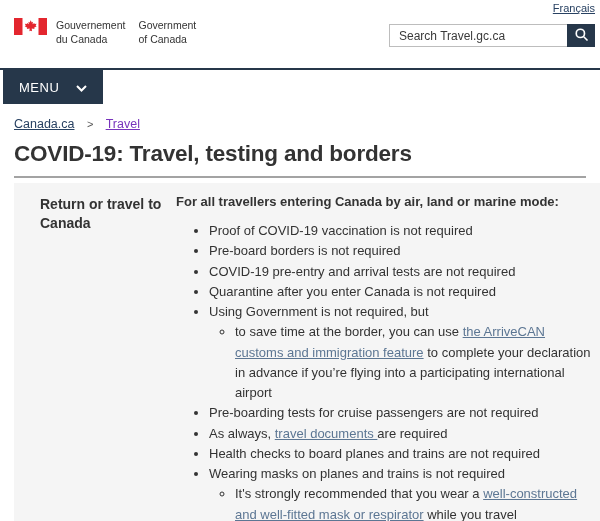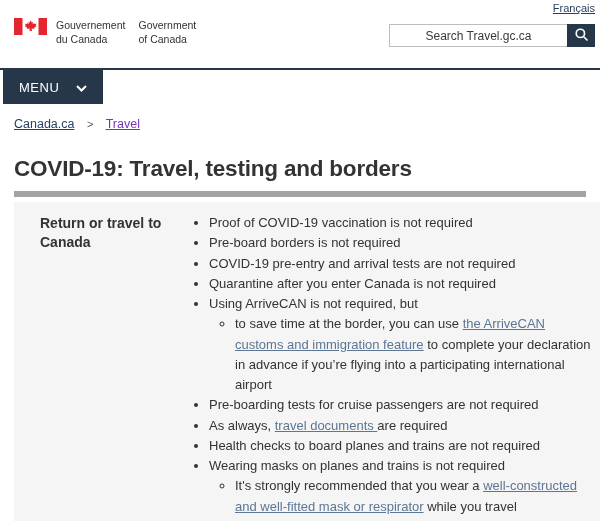--- a/index.html
+++ b/index.html
@@ -15,21 +15,21 @@
   .site-header { position: relative; height: 68px; background: #fff; }
   .lang-link {
     position: absolute; top: 2px; right: 5px;
     font-size: 11px; color: #284162; text-decoration: underline; cursor: pointer;
   }
   .fip { position: absolute; left: 14px; top: 18px; display: flex; align-items: flex-start; gap: 9px; cursor: pointer; }
   .sig { display: flex; gap: 13px; font-size: 10.5px; line-height: 1.3; color: #333; padding-top: 1px; }
   .search-area { position: absolute; top: 24px; right: 5px; display: flex; }
   .search-input {
     width: 178px; height: 23px; border: 1px solid #bdbdbd; border-right: none;
-    padding: 0 9px; font-size: 12px; color: #8b5cf6; font-family: inherit; outline: none; text-align: center;
+    padding: 0 9px; font-size: 12px; color: #8b5cf6; font-family: inherit; outline: none;
   }
   .search-input::placeholder { color: #3a3a3a; opacity: 1; }
   .search-btn {
     width: 28px; height: 23px; background: #26374A; border: 1px solid #26374A;
     display: flex; align-items: center; justify-content: center; cursor: pointer; padding: 0;
   }
 
   
   .menu-bar { border-top: 2px solid #26374A; }
   .menu-btn {
@@ -40,23 +40,23 @@
 
   
   .breadcrumb { margin: 13px 0 0 14px; font-size: 12.5px; color: #555; }
   .crumb { text-decoration: underline; cursor: pointer; }
   .crumb-home { color: #284162; }
   .crumb-sep { margin: 0 9px; font-size: 11px; color: #555; display: inline-block; }
   .crumb-visited { color: #7834BC; }
 
   
   .page-title {
-    margin: 25px 14px 0 14px; padding-bottom: 9px;
+    margin: 10px 14px 0 14px; padding-bottom: 9px;
     font-size: 22.5px; font-weight: 700; letter-spacing: -0.2px; color: #333;
-    border-bottom: 6px solid #a3a3a3;
+    border-bottom: 2px solid #a3a3a3;
   }
 
   
   .content-panel {
     margin-left: 14px; margin-top: 5px; height: 400px;
     background: #F5F5F5; display: flex; overflow: hidden;
   }
   .sidebar { width: 162px; padding: 12px 10px 0 26px; flex: none; }
   .sidebar-item { font-weight: 700; font-size: 14px; line-height: 1.35; color: #333; cursor: pointer; }
   .main { flex: 1; padding: 11px 8px 0 0; }
@@ -128,41 +128,42 @@
 
   <h1 class="page-title">COVID-19: Travel, testing and borders</h1>
 
   <div class="content-panel">
 
     <aside class="sidebar">
       <div class="sidebar-item">Return or travel to Canada</div>
     </aside>
 
     <main class="main">
+      <p class="lead">For all travellers entering Canada by air, land or marine mode:</p>
 
       <ul class="top-list">
 
         <li>
           <span>Proof of COVID-19 vaccination is </span><strong>not required</strong>
         </li>
 
         <li>
           <span>Pre-board borders is </span><strong>not required</strong>
         </li>
 
         <li>
           <span>COVID-19 pre-entry and arrival tests are </span><strong>not required</strong>
         </li>
 
         <li>
           <span>Quarantine after you enter Canada is </span><strong>not required</strong>
         </li>
 
         <li>
-          <span>Using ArriveCAN is </span><strong>not required, but</strong>
+          <span>Using Government is </span><strong>not required, but</strong>
           <ul class="sub-list">
             <li>
               <span>to save time at the border, you can use </span><a class="body-link">the ArriveCAN customs and immigration feature</a><span> to complete your declaration in advance if you’re flying into a participating international airport</span>
             </li>
           </ul>
         </li>
 
         <li>
           <span>Pre-boarding tests for cruise passengers are </span><strong>not required</strong>
         </li>

